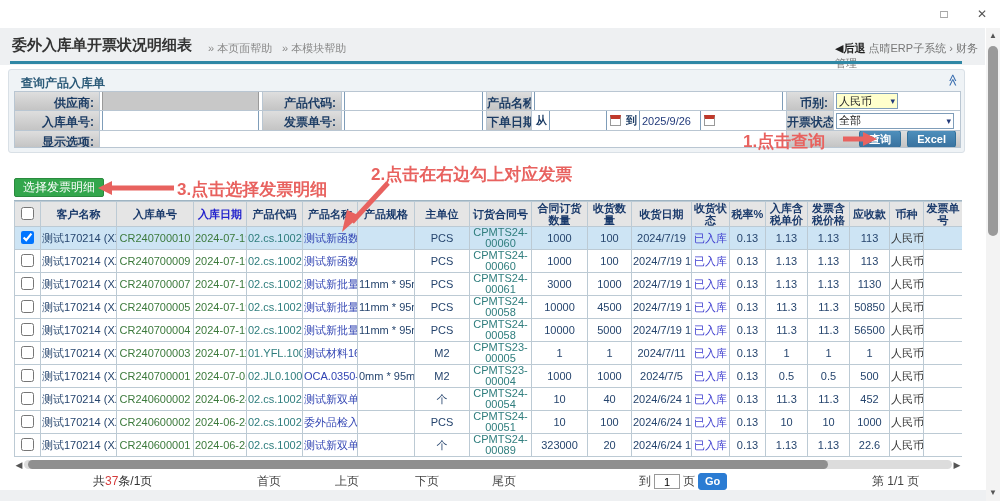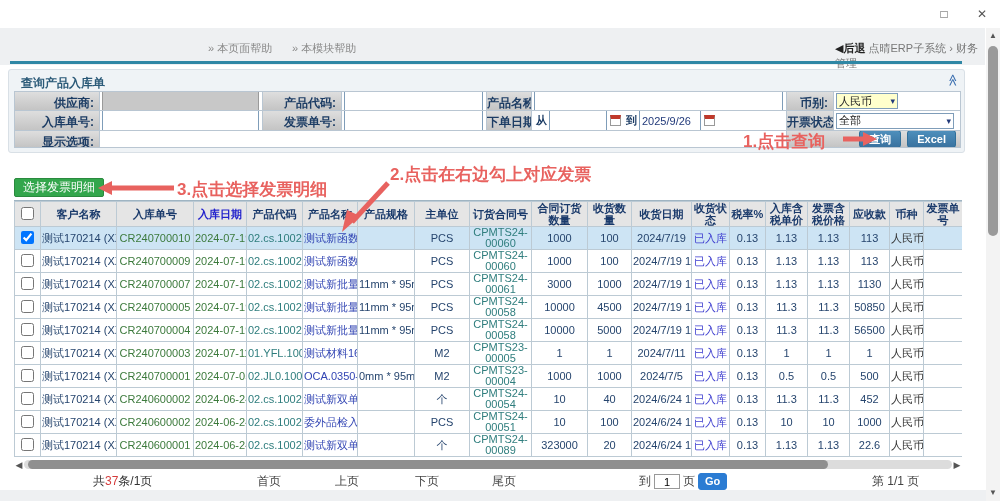--- a/index.html
+++ b/index.html
@@ -8,21 +8,21 @@
   .abs { position:absolute; }
   
   #titlebar { left:0; top:0; width:1000px; height:28px; background:#fff; }
   #win-title { left:10px; top:7px; font-size:12px; color:#333; }
   .winbtn { top:6px; width:16px; height:16px; font-size:12px; color:#555; text-align:center; line-height:16px; cursor:pointer; }
   #btn-max { left:936px; } #btn-close { left:974px; }
   
   #pagehead { left:0; top:28px; width:985px; height:37px; background:#eef0f2; }
   #page-title { left:12px; top:8px; font-size:15px; font-weight:bold; color:#333; }
   .help-link { top:13px; font-size:11px; color:#8a8a8a; }
-  #help1 { left:208px; } #help2 { left:292px;text-align:right; }
+  #help1 { left:208px; } #help2 { left:282px;text-align:right; }
   #back-area { top:13px; left:835px; font-size:11px; color:#777; }
   #back-area b { color:#222; }
   #teal-rule { left:10px; top:61px; width:952px; height:3px; background:#2f87a5; }
   
   #query-panel { left:8px; top:69px; width:957px; height:84px; background:#eff3f6; border:1px solid #d9e0e6; border-radius:3px; }
   #query-title { left:12px; top:5px; font-size:12px; font-weight:bold; color:#2b5a78;font-family:Liberation Serif, serif; }
   #collapse-icon { left:938px; top:3px; font-size:12px; color:#3b6fb0; transform:rotate(90deg); cursor:pointer; }
   .qrow { left:5px; width:947px; display:flex; border:1px solid #b9c6d2; border-top:none; }
   #qrow1 { top:21px; border-top:1px solid #b9c6d2; height:20px; }
   #qrow2 { top:41px; height:20px; }
@@ -80,20 +80,21 @@
 </style>
 </head>
 <body>
 
 <div class="abs" id="titlebar">
   <span class="abs winbtn" id="btn-max">□</span>
   <span class="abs winbtn" id="btn-close">✕</span>
 </div>
 
 <div class="abs" id="pagehead">
+  <span class="abs" id="page-title">委外入库单开票状况明细表</span>
   <span class="abs help-link" id="help1">» 本页面帮助</span>
   <span class="abs help-link" id="help2">» 本模块帮助</span>
   <span class="abs" id="back-area">
     <b>◀后退</b>
     <span>点晴ERP子系统 › 财务管理</span>
   </span>
 </div>
 <div class="abs" id="teal-rule"></div>
 
 <div class="abs" id="query-panel">
@@ -158,21 +159,21 @@
     </div>
   </div>
 </div>
 
 <span class="abs anno" style="left:743px;top:130px">1.点击查询</span>
 <svg class="abs anno-svg" style="left:843px;top:131px" width="34" height="16">
   <line x1="0" y1="8" x2="22" y2="8" stroke="#e8625f" stroke-width="5"></line>
   <polygon points="20,1 34,8 20,15" fill="#e8625f"></polygon>
 </svg>
 
-<span class="abs anno" style="left:390px;top:163px">2.点击在右边勾上对应发票</span>
+<span class="abs anno" style="left:371px;top:163px">2.点击在右边勾上对应发票</span>
 <svg class="abs anno-svg" style="left:338px;top:180px" width="54" height="56">
   <line x1="50" y1="3" x2="14" y2="42" stroke="#e8625f" stroke-width="5"></line>
   <polygon points="22,36 4,52 9,30" fill="#e8625f"></polygon>
 </svg>
 
 <span class="abs anno" style="left:177px;top:178px">3.点击选择发票明细</span>
 <svg class="abs anno-svg" style="left:98px;top:181px" width="76" height="14">
   <line x1="76" y1="7" x2="12" y2="7" stroke="#e8625f" stroke-width="5"></line>
   <polygon points="14,0 0,7 14,14" fill="#e8625f"></polygon>
 </svg>

